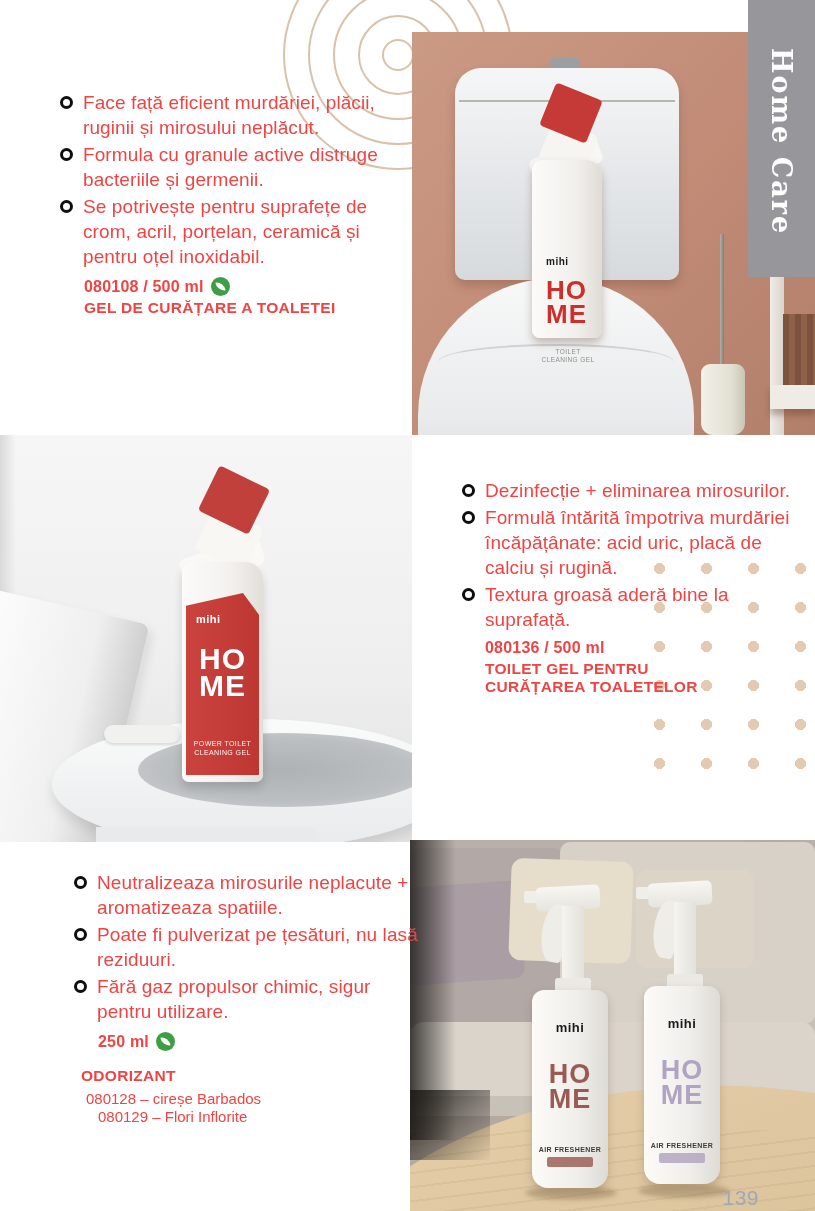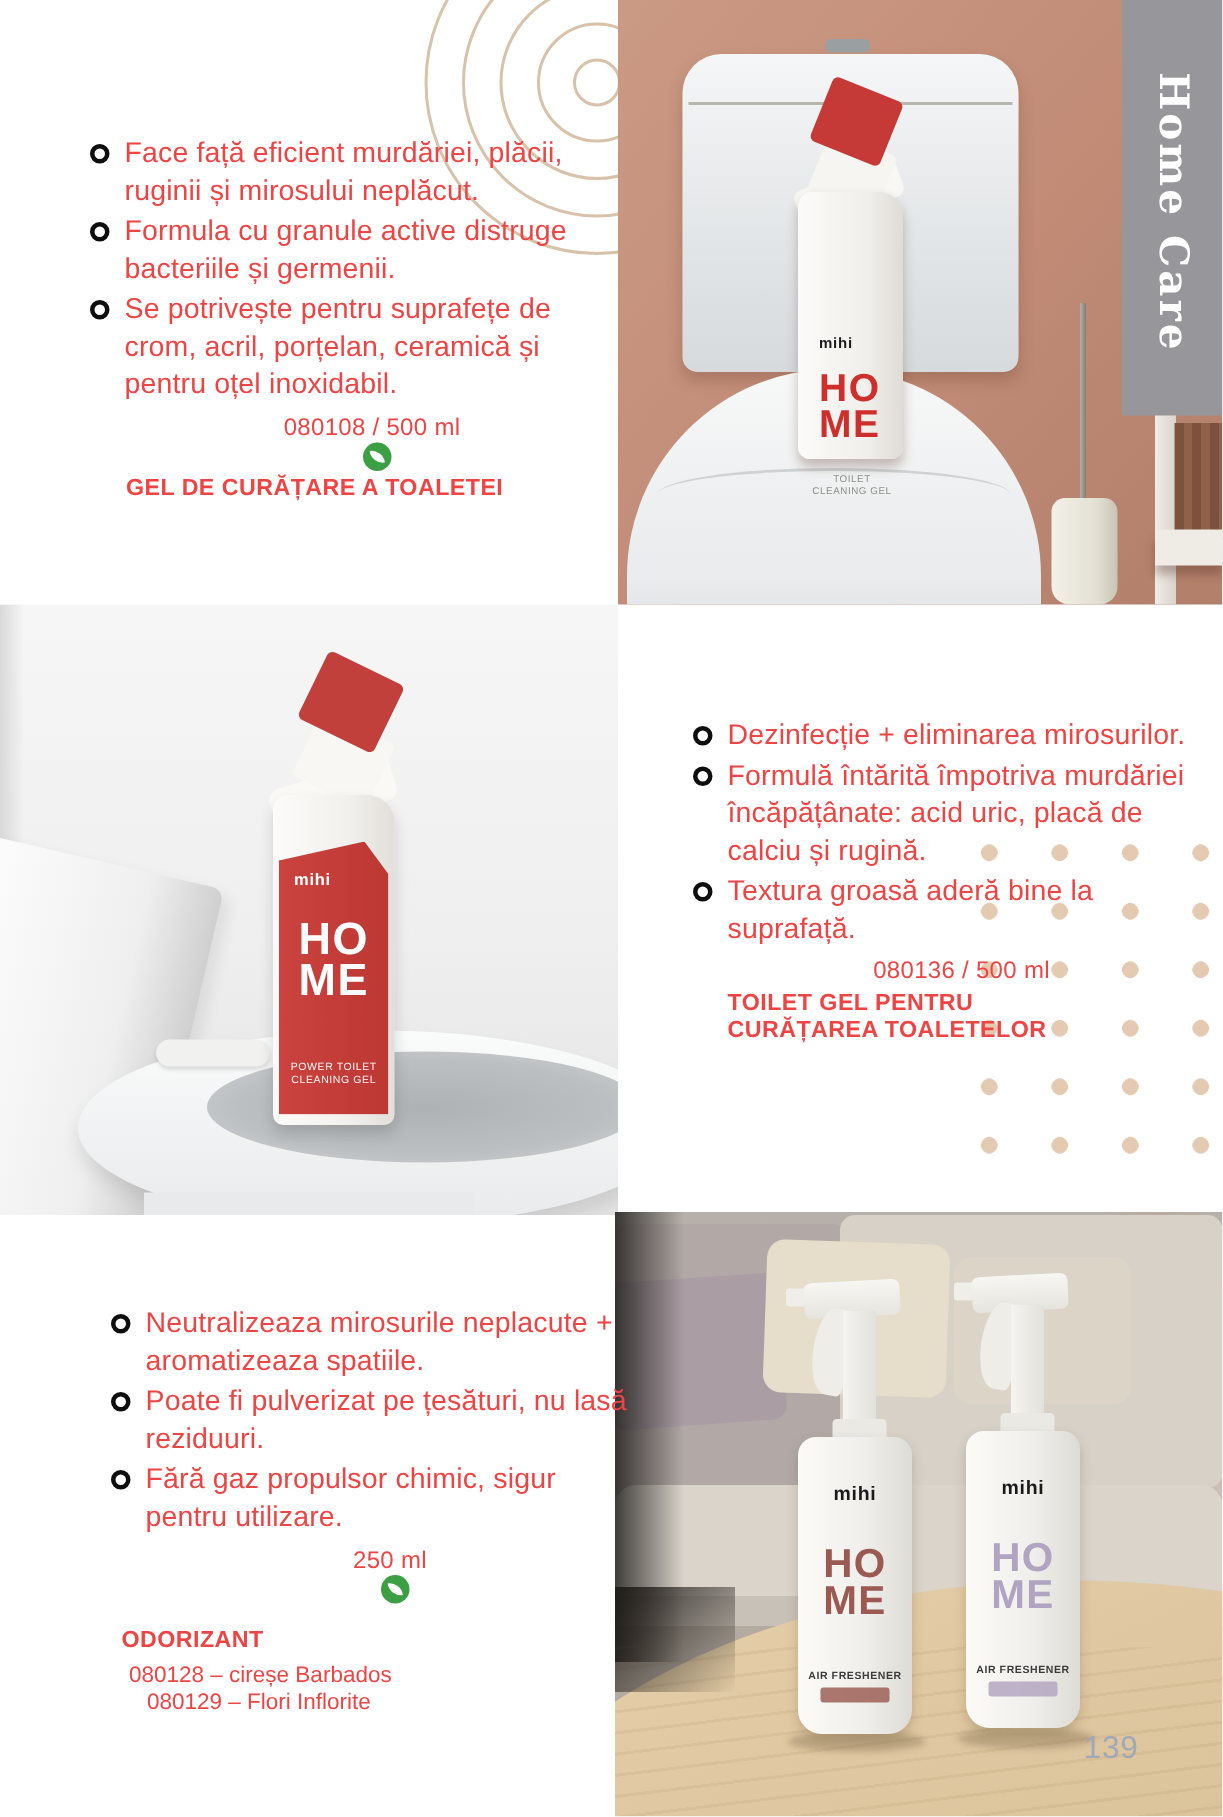--- a/index.html
+++ b/index.html
@@ -13,28 +13,28 @@
     background-image:radial-gradient(circle 5.5px at center, #e3cab0 99%, transparent 100%);
     background-size:47px 39px; }
 
   
   .text-block { position:absolute; z-index:3; color:#ef4444; }
   .bullets { list-style:none; }
   .bullets li { display:flex; margin-bottom:2px; }
   .ring { width:13px; height:13px; border:3.6px solid #0e0e0e; border-radius:50%; flex:none; margin:6px 10px 0 0; }
   .btxt { font-size:19px; line-height:25px; letter-spacing:.1px; }
   .code-line { font-size:16px; font-weight:bold; letter-spacing:.2px; display:flex; align-items:center; }
-  .code-line.reg { font-weight:normal;flex-direction:column; }
+  .code-line.reg { font-weight:bold; }
   .prod-name { font-size:15.5px; font-weight:bold; letter-spacing:.3px; line-height:18px; margin-top:3px; }
   .variant { font-size:15px; line-height:16px; margin-top:2px; }
   .leaf-badge { width:19px; height:19px; border-radius:50%; background:#3c9f44; display:inline-block; position:relative; margin-left:7px; flex:none; }
   .leaf-badge::before { content:""; position:absolute; left:5px; top:5px; width:9px; height:9px; background:#fff; border-radius:0 100% 0 100%; transform:rotate(-8deg); }
 
   
-  .photo { position:absolute; overflow:hidden; z-index:1; }
+  .photo { position:absolute; overflow:hidden; z-index:1;margin-top:32px; }
 
   
   #photo-top { left:412px; top:0; width:403px; height:403px;
     background:linear-gradient(130deg,#cb9a84 0%,#c18b76 55%,#b17f6a 100%); }
   .tank { position:absolute; left:43px; top:36px; width:224px; height:212px; border-radius:26px 26px 10px 10px;
     background:linear-gradient(#f5f6f7,#e2e5e7 60%,#d6dadd); box-shadow:0 6px 10px rgba(90,50,35,.25); }
   .tank-line { position:absolute; left:47px; top:68px; width:216px; height:2px; background:#b7b7ad; }
   .tank-btn { position:absolute; left:138px; top:26px; width:30px; height:9px; border-radius:4px; background:#9aa0a2; }
   .seat-dome { position:absolute; left:6px; top:246px; width:276px; height:200px; border-radius:140px 140px 30px 30px;
     background:linear-gradient(#f7f8f8,#e9ebec 70%,#d9dcde); }

